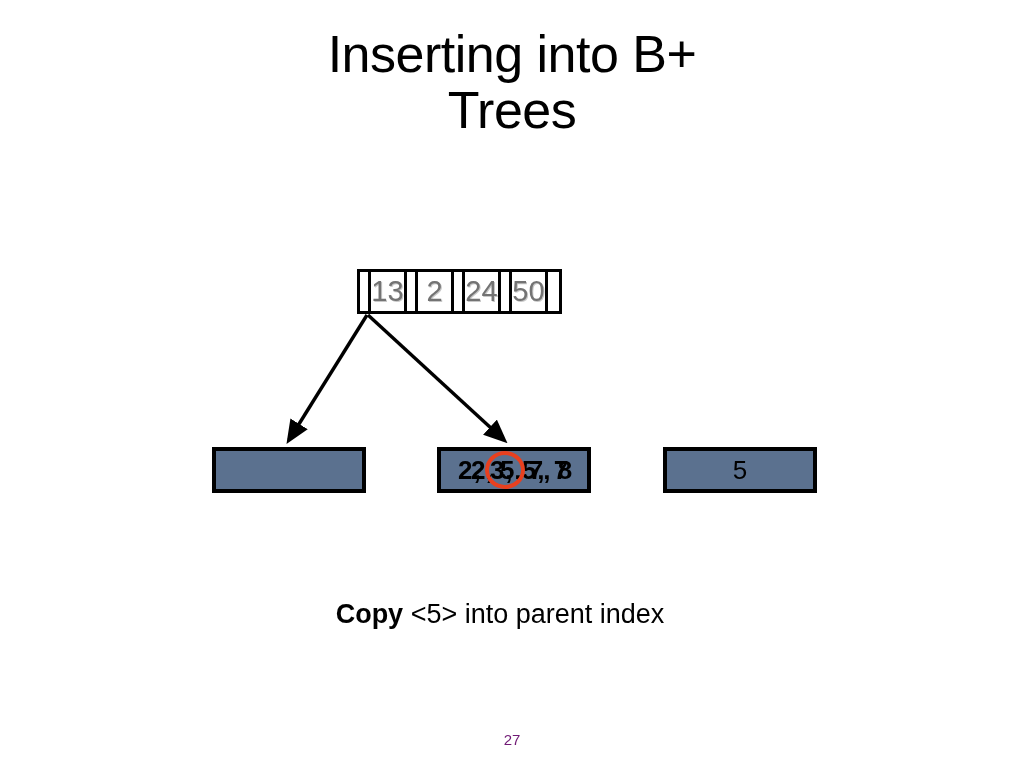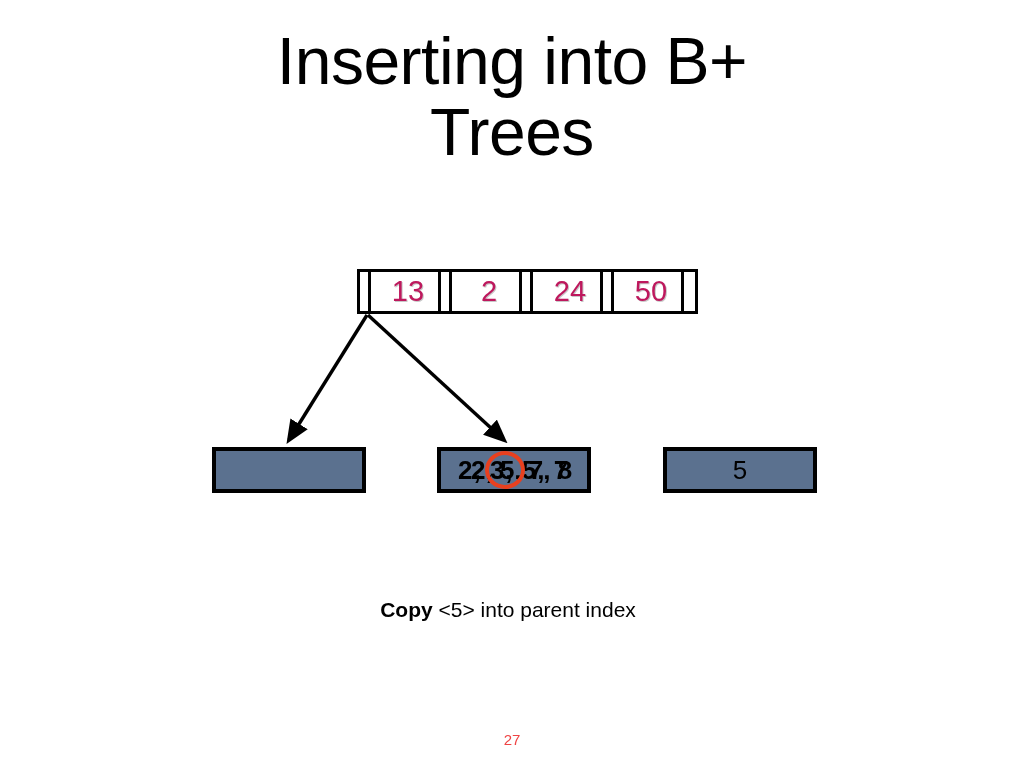--- a/index.html
+++ b/index.html
@@ -20,21 +20,21 @@
     overflow: hidden;
   }
 
   
   #title {
     position: absolute;
     left: 60px;
     top: 26px;
     width: 904px;
     text-align: center;
-    font-size: 66px;
+    font-size: 52px;
     line-height: 1.08;
     font-weight: normal;
     letter-spacing: -0.5px;
     color: #000000;
     white-space: pre-line;
   }
 
   
   #root-node {
     position: absolute;
@@ -51,26 +51,25 @@
     display: flex;
     align-items: center;
     justify-content: center;
     box-sizing: border-box;
     border-right: 3px solid #000000;
     background: #ffffff;
   }
   #root-node .cell:last-child { border-right: none; }
   #root-node .ptr { width: 11px; }
   #root-node .key {
-    width: 63px;
+    width: 36px;
     font-size: 29px;
     line-height: 1;
-    color: #be185d;
+    color: #737373;
     text-shadow: 1px 1px 0 rgba(170,170,170,0.65);
-    margin-left: 7px;
   }
 
   
   .leaf {
     position: absolute;
     box-sizing: border-box;
     border: 4px solid #000000;
     background: #5b718f;
     display: flex;
     align-items: center;
@@ -125,38 +124,38 @@
     left: 0;
     top: 0;
     width: 1024px;
     height: 768px;
     pointer-events: none;
   }
 
   
   #caption {
     position: absolute;
-    left: 108px;
+    left: 100px;
     top: 596px;
     width: 800px;
     text-align: center;
-    font-size: 21px;
+    font-size: 27px;
     line-height: 1.38;
     color: #000000;
   }
   #caption .bold { font-weight: bold; }
 
   #page-number {
     position: absolute;
     left: 0;
     top: 731px;
     width: 1024px;
     text-align: center;
     font-size: 15px;
-    color: #ef4444;
+    color: #701a75;
   }
 </style>
 </head>
 <body>
 
 <div id="slide">
 
   <div id="title">Inserting into B+
 Trees</div>
 

